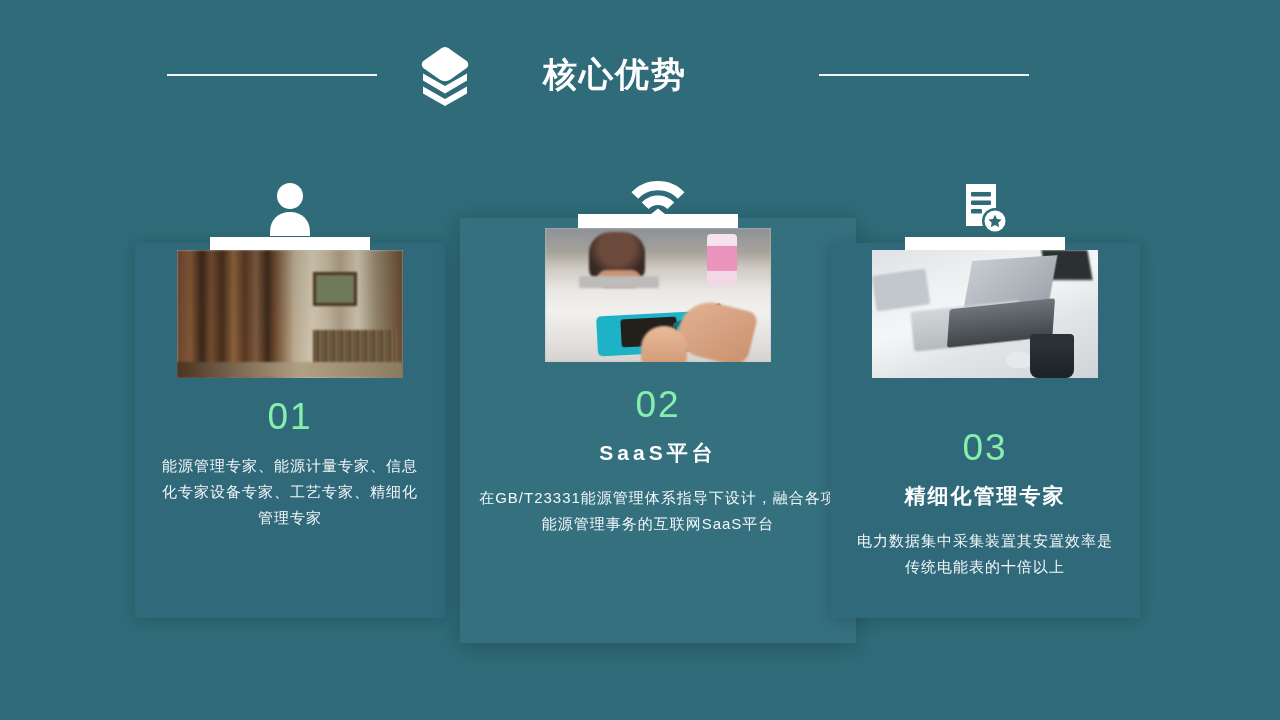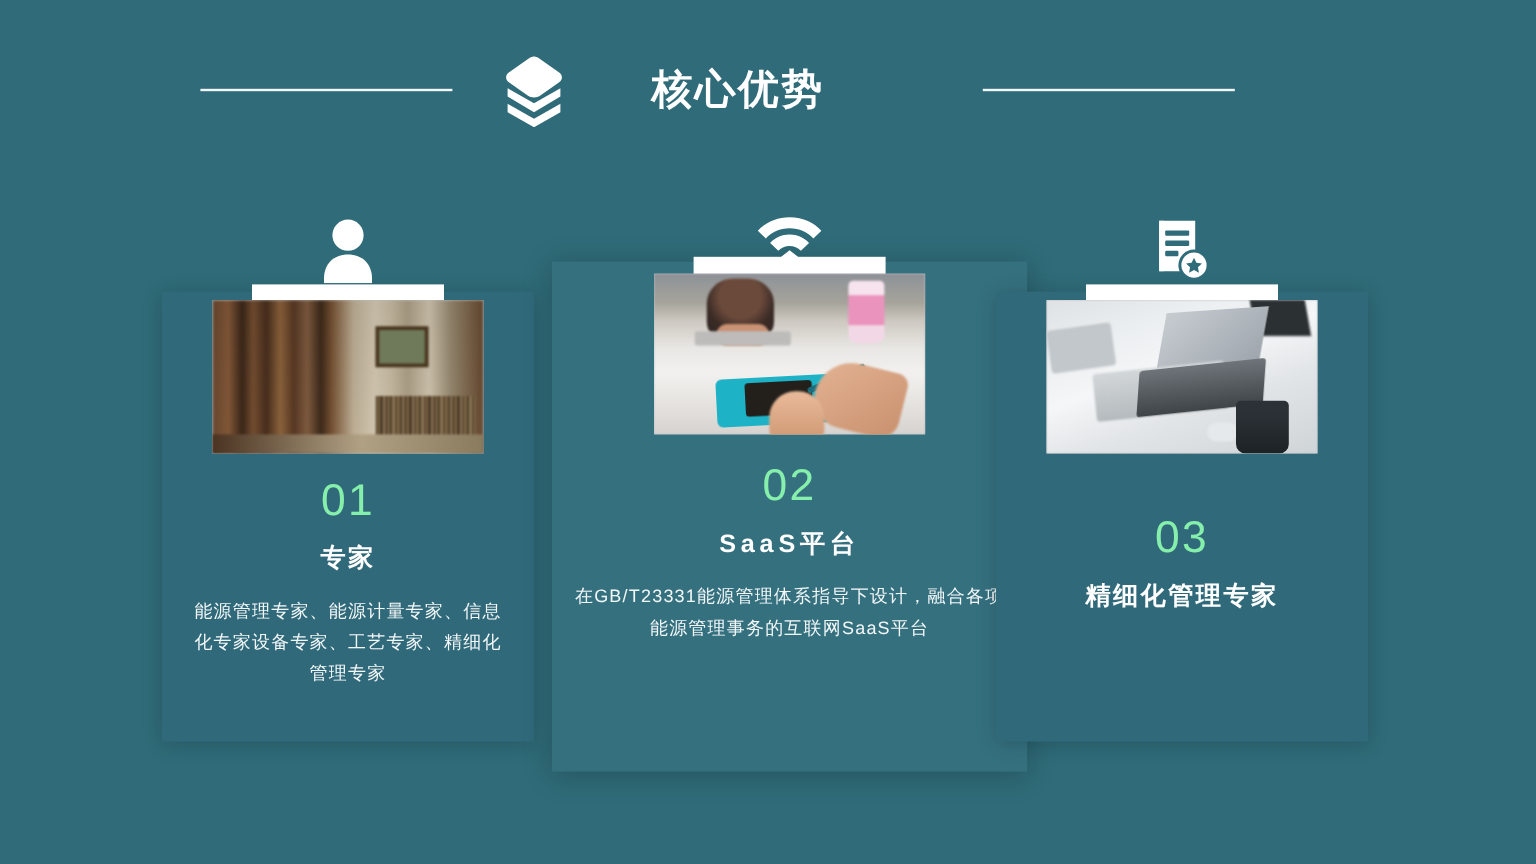--- a/index.html
+++ b/index.html
@@ -351,21 +351,20 @@
       <div class="photo photo-1" style="margin-top:13px;">
         <div class="ph1-bg"></div>
         <div class="ph1-frame"></div>
         <div class="ph1-shelf"></div>
         <div class="ph1-floor"></div>
       </div>
     </div>
 
     <div class="card-body" style="top:155px;">
       <div class="card-num">01</div>
-      <div class="card-title">专家</div>
       <div class="card-desc">能源管理专家、能源计量专家、信息化专家设备专家、工艺专家、精细化管理专家</div>
     </div>
   </div>
 
   <div class="card card-mid">
 
     <div class="card-icon">
       <svg width="56" height="44" viewBox="0 0 56 44" xmlns="http://www.w3.org/2000/svg">
         <path d="M28 6 C16.5 6 7.5 10.8 1.5 17.2 L8.2 23.8 C12.8 18.6 20 15.2 28 15.2 C36 15.2 43.2 18.6 47.8 23.8 L54.5 17.2 C48.5 10.8 39.5 6 28 6 Z" fill="#ffffff"></path>
         <path d="M28 20.5 C21.5 20.5 15.8 23.2 11.8 27.5 L18.6 34 C21.1 31.5 24.4 30 28 30 C31.6 30 34.9 31.5 37.4 34 L44.2 27.5 C40.2 23.2 34.5 20.5 28 20.5 Z" fill="#ffffff"></path>
@@ -421,16 +420,17 @@
         <div class="ph3-base"></div>
         <div class="ph3-kb"></div>
         <div class="ph3-mouse"></div>
         <div class="ph3-mug"></div>
       </div>
     </div>
 
     <div class="card-body" style="top:166px;margin-top:20px;">
       <div class="card-num">03</div>
       <div class="card-title">精细化管理专家</div>
+      <div class="card-desc">电力数据集中采集装置其安置效率是传统电能表的十倍以上</div>
     </div>
   </div>
 
 </div>
 
 </body></html>

